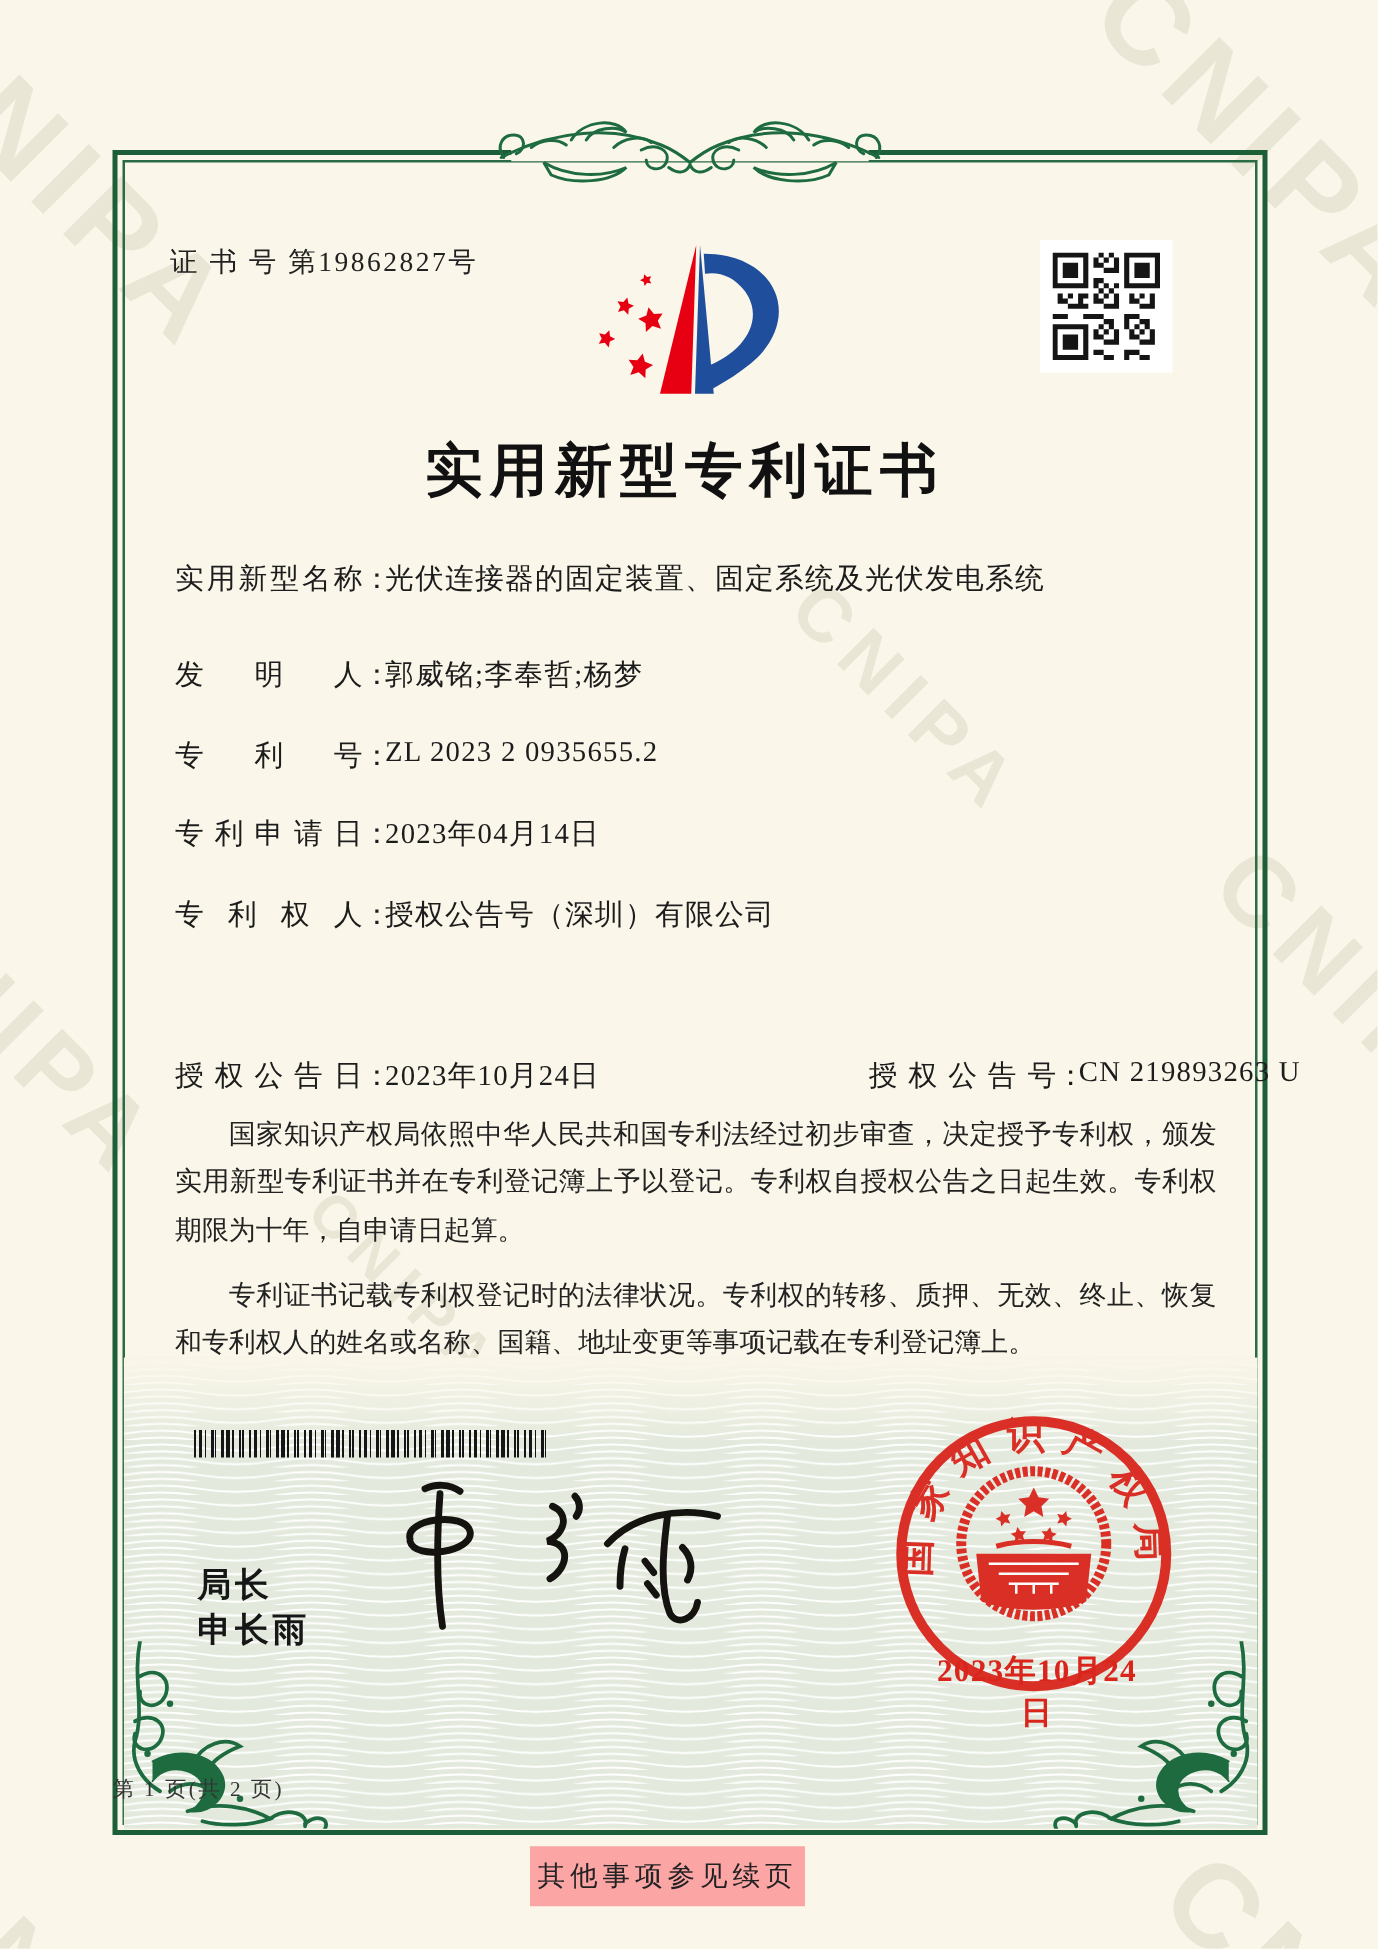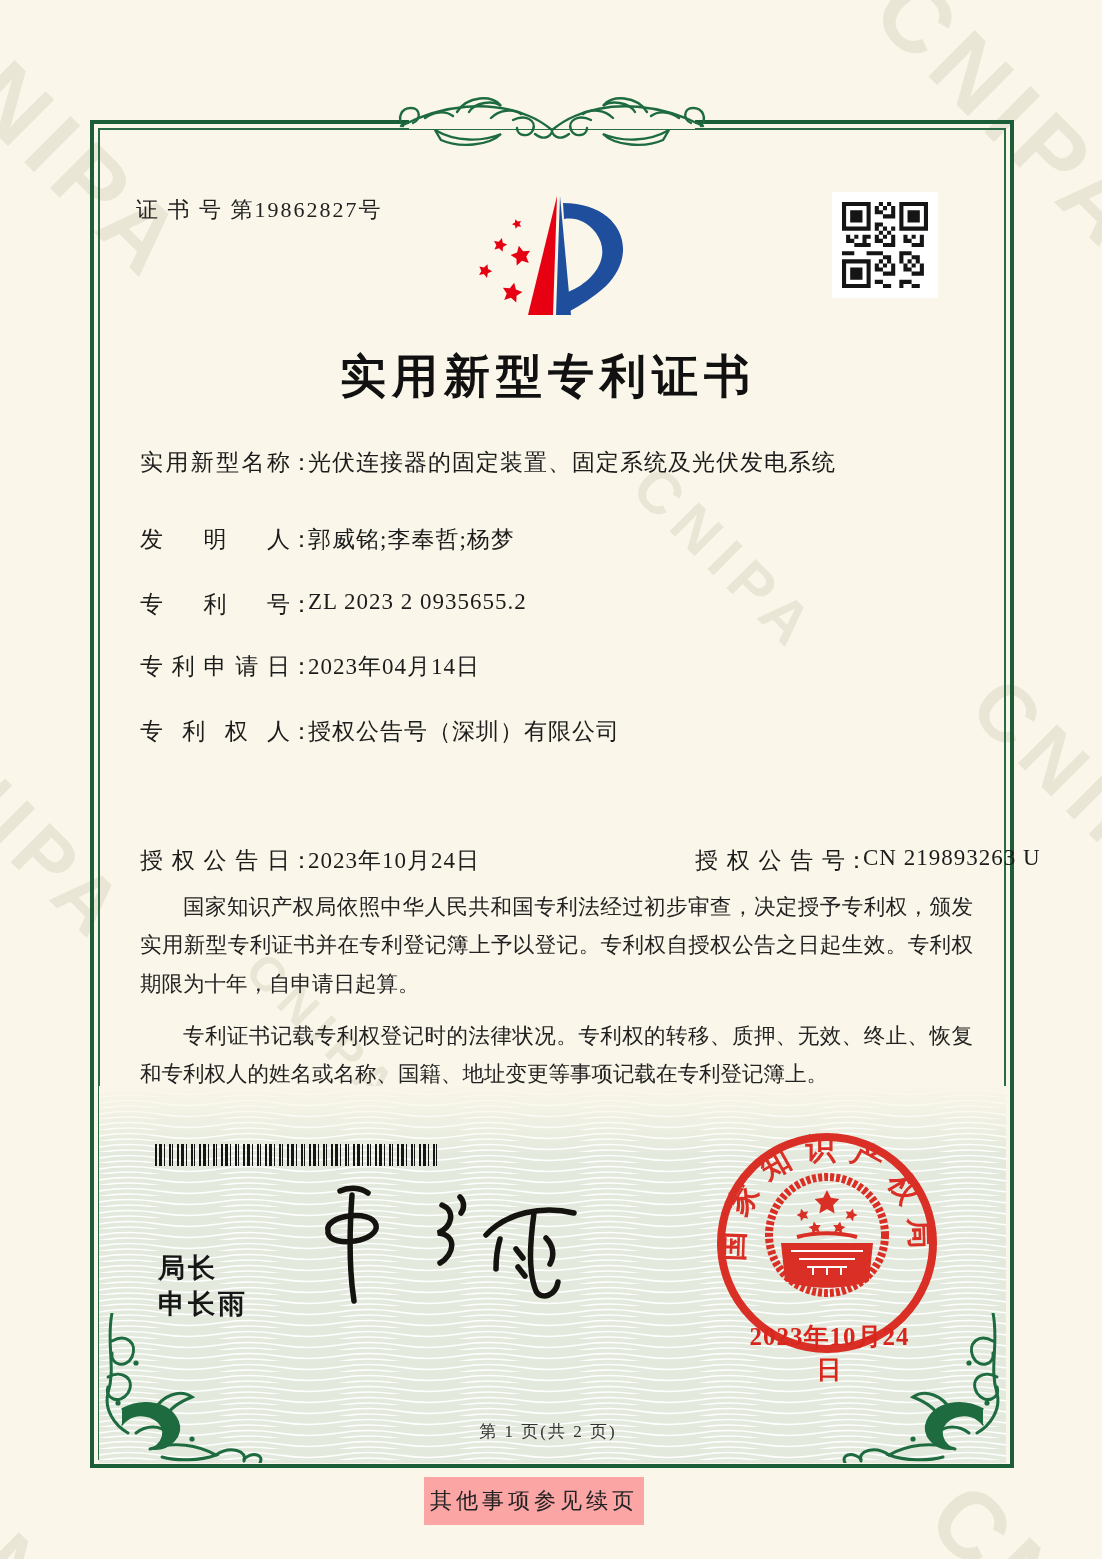--- a/index.html
+++ b/index.html
@@ -48,21 +48,21 @@
   .sig-title{position:absolute;left:158px;top:1236px;font-family:"Liberation Sans","DejaVu Sans",sans-serif;
              font-size:27px;font-weight:600;color:#161616;letter-spacing:3px;z-index:3;margin-top:14px;}
   .sig-name{position:absolute;left:158px;top:1286px;font-family:"Liberation Sans","DejaVu Sans",sans-serif;
             font-size:27px;font-weight:600;color:#161616;letter-spacing:3px;z-index:3;}
   .signature{position:absolute;left:290px;top:1183px;z-index:3;}
 
   .seal{position:absolute;left:707px;top:1123px;width:240px;height:240px;z-index:4;}
   .seal-date{position:absolute;left:737px;top:1320px;width:185px;text-align:center;
              font-size:25px;font-weight:bold;color:#d9251c;z-index:5;letter-spacing:1px;}
 
-  .pageno{position:absolute;left:90px;top:1420px;width:916px;text-align:center;
+  .pageno{position:absolute;left:90px;top:1420px;width:916px;text-align:left;
           font-size:17px;color:#333;z-index:3;letter-spacing:2px;}
 
   .footnote{position:absolute;left:424px;top:1477px;width:220px;height:48px;background:#fca5a5;
             display:flex;align-items:center;justify-content:center;z-index:2;
             font-size:22px;color:#222;letter-spacing:4px;}
 </style>
 </head>
 <body>
 
 <div id="page">

